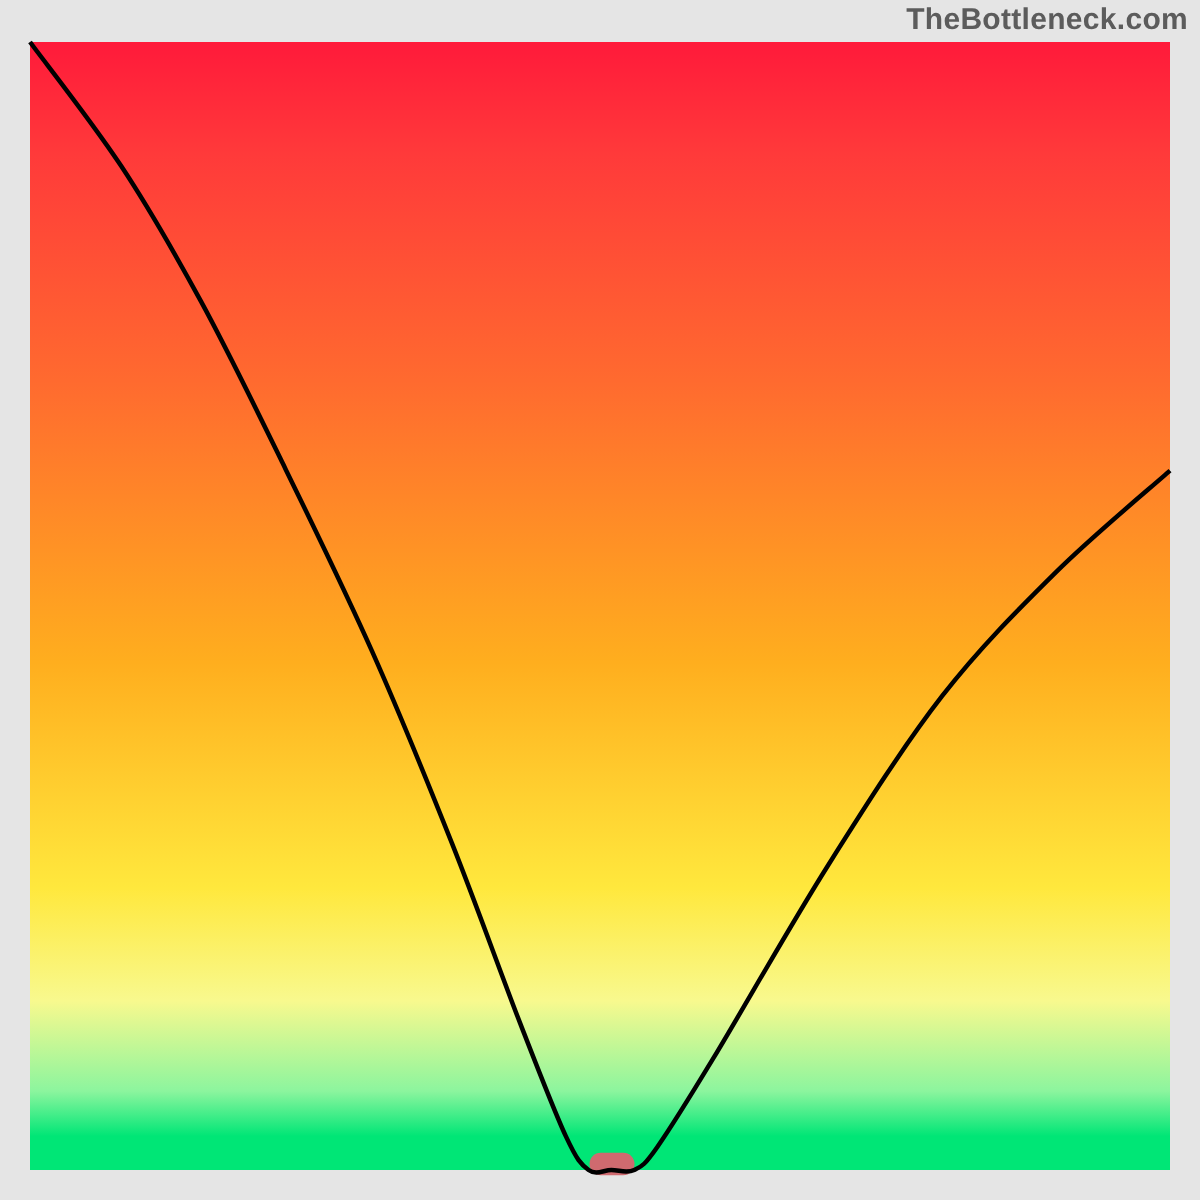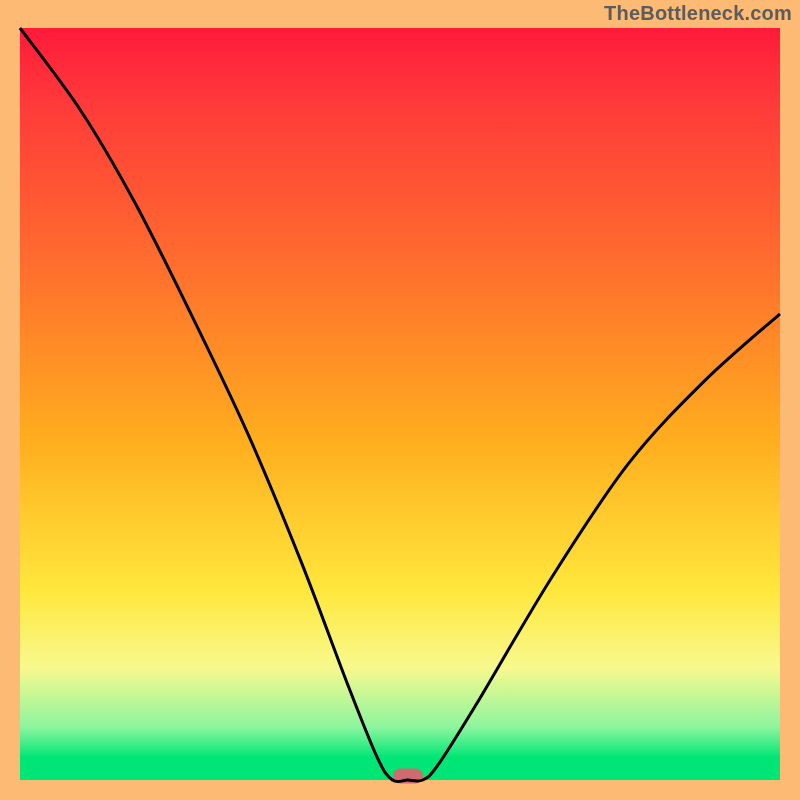--- a/index.html
+++ b/index.html
@@ -8,21 +8,21 @@
     width: 800px;
     height: 800px;
     background: #000;
     overflow: hidden;
     font-family: Arial, Helvetica, sans-serif;
   }
   .frame {
     position: relative;
     width: 800px;
     height: 800px;
-    background: #fdba74;
+    background: #e5e5e5;
   }
   .attribution {
     position: absolute;
     top: 2px;
     right: 8px;
     color: #5c5c5c;
     font-size: 20px;
     font-weight: 600;
     letter-spacing: 0.2px;
     z-index: 30;

